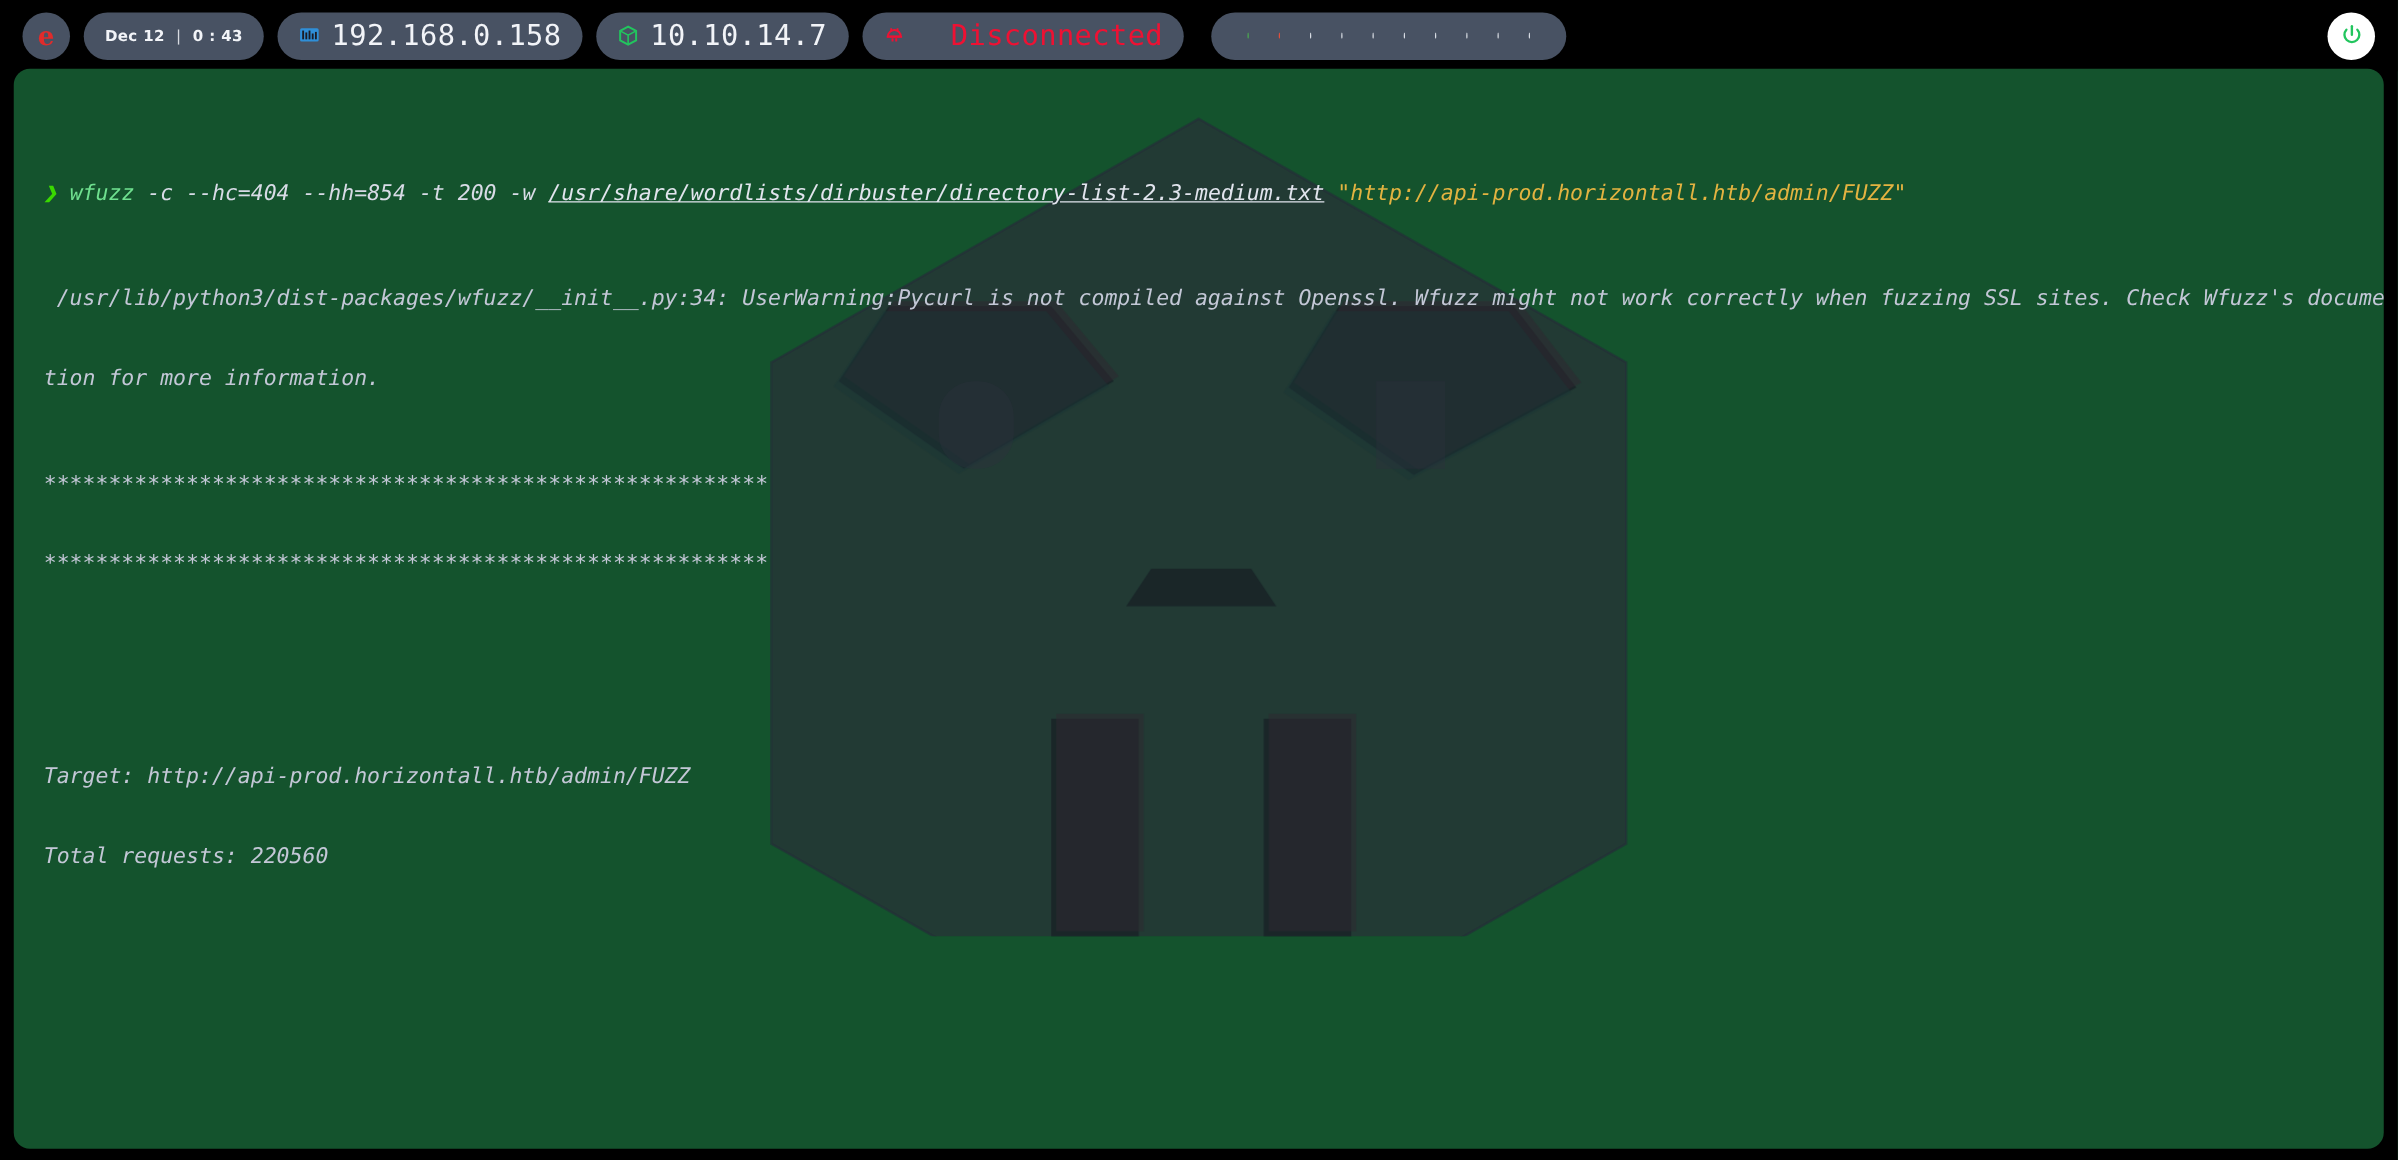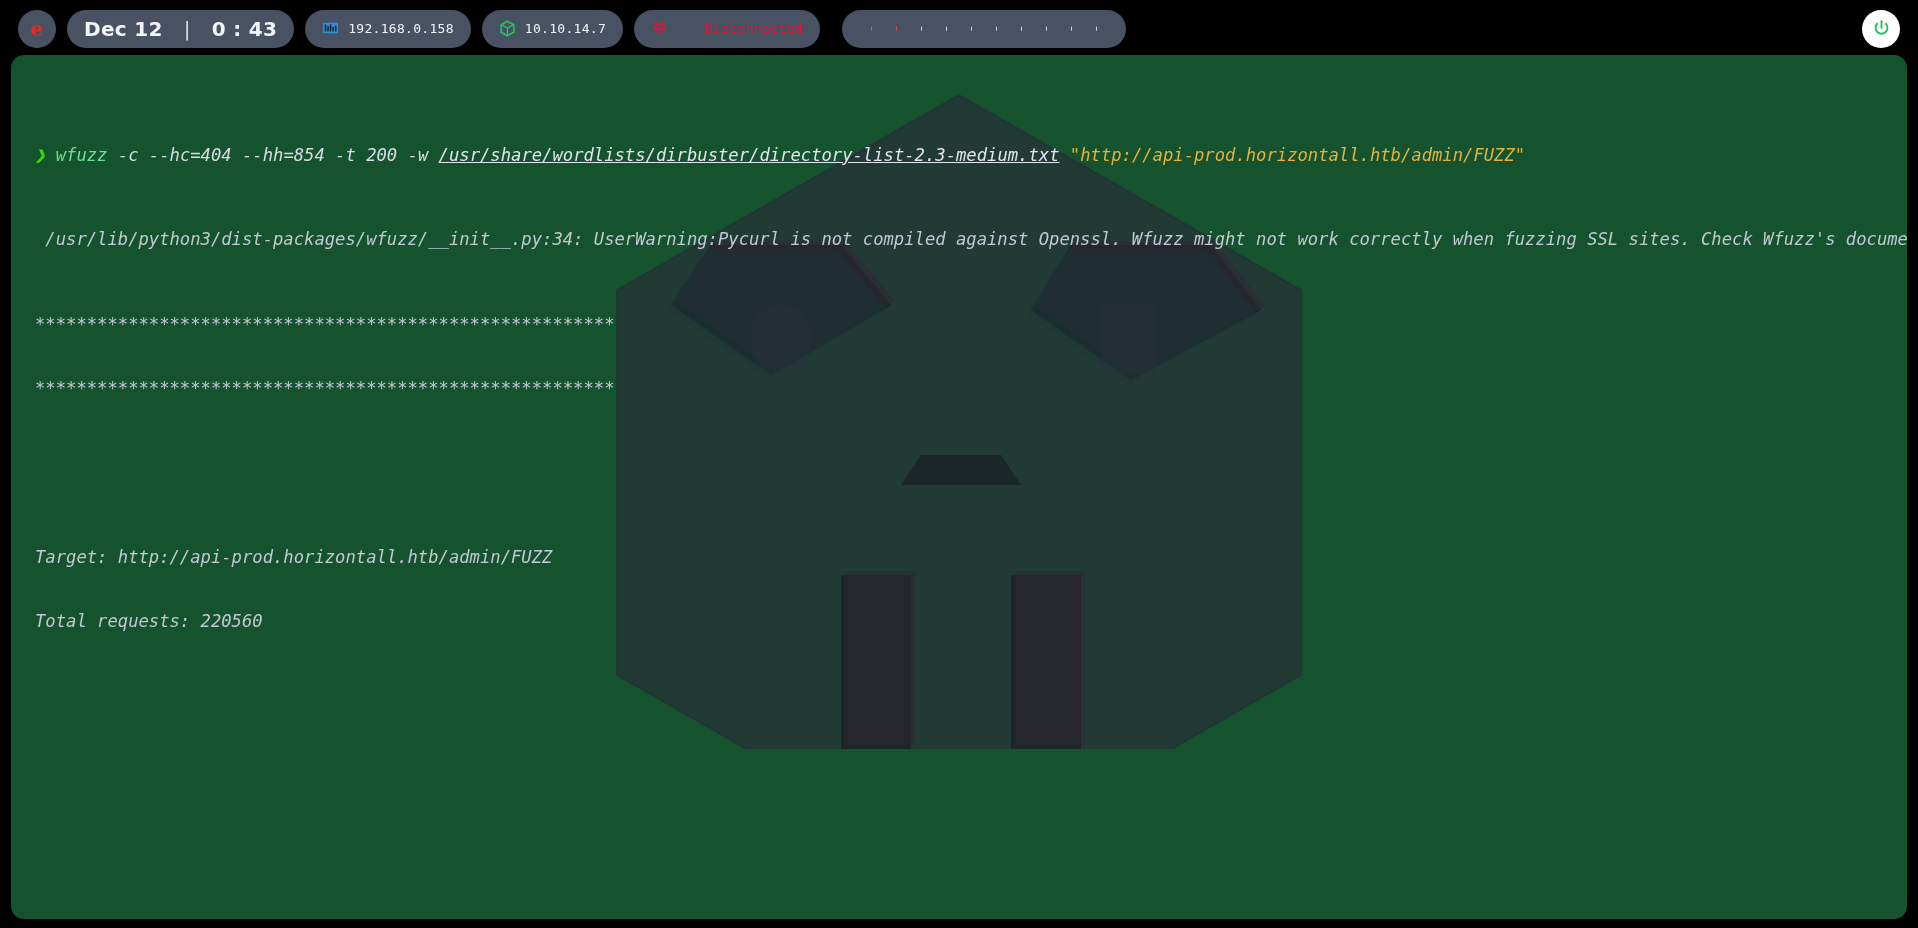--- a/index.html
+++ b/index.html
@@ -20,34 +20,34 @@
   }
   .pill {
     background: #485263;
     border-radius: 22px;
     height: 38px;
     display: flex; align-items: center;
     gap: 9px;
     padding: 0 17px;
     color: #f2f4f8;
     font-family: "DejaVu Sans Mono", monospace;
-    font-size: 13px;
+    font-size: 23px;
     letter-spacing: 0.3px;
     white-space: nowrap;
   }
   .pill.round { width: 38px; padding: 0; justify-content: center; border-radius: 50%; }
   .gap { width: 11px; flex: 0 0 auto; }
 
   #logo-pill { font-size: 21px; color: #e02b2b; font-weight: bold; font-family: "DejaVu Serif", serif; }
 
   #clock-pill {
     font-family: "DejaVu Sans", sans-serif;
     font-weight: bold;
-    font-size: 20px;
-    gap: 12px;
+    font-size: 12px;
+    gap: 0;
   }
   #clock-pill .sep { padding: 0 9px; font-weight: normal; opacity: .85; }
 
   .ico { display: inline-flex; align-items: center; justify-content: center; }
 
   #disconnected-pill { color: #ee1133; gap: 37px; }
   #target-pill { color: #eef1f6; }
 
   #workspace-pill {
     width: 284px; height: 38px;
@@ -216,20 +216,21 @@
       </g>
     </g>
     <path d="M948 40 1290 235 1290 620 948 815 606 620 606 235Z" fill="none" stroke="#26283a" stroke-width="2" opacity="0.5"></path>
   </svg>
 
   <div id="term-content">
 
     <div class="line"><span class="c-prompt-arrow">❯</span> <span class="c-cmd">wfuzz</span><span class="c-flag"> -c --hc=404 --hh=854 -t 200 -w </span><span class="c-path">/usr/share/wordlists/dirbuster/directory-list-2.3-medium.txt</span><span class="c-str"> "http://api-prod.horizontall.htb/admin/FUZZ"</span></div>
 
     <div class="line"> /usr/lib/python3/dist-packages/wfuzz/__init__.py:34: UserWarning:Pycurl is not compiled against Openssl. Wfuzz might not work correctly when fuzzing SSL sites. Check Wfuzz's documenta</div>
+    <div class="line">tion for more information.</div>
 
     <div class="line">********************************************************</div>
     <div class="line">********************************************************</div>
 
     <div class="blank"></div>
 
     <div class="line">Target: http://api-prod.horizontall.htb/admin/FUZZ</div>
     <div class="line">Total requests: 220560</div>
 
     

